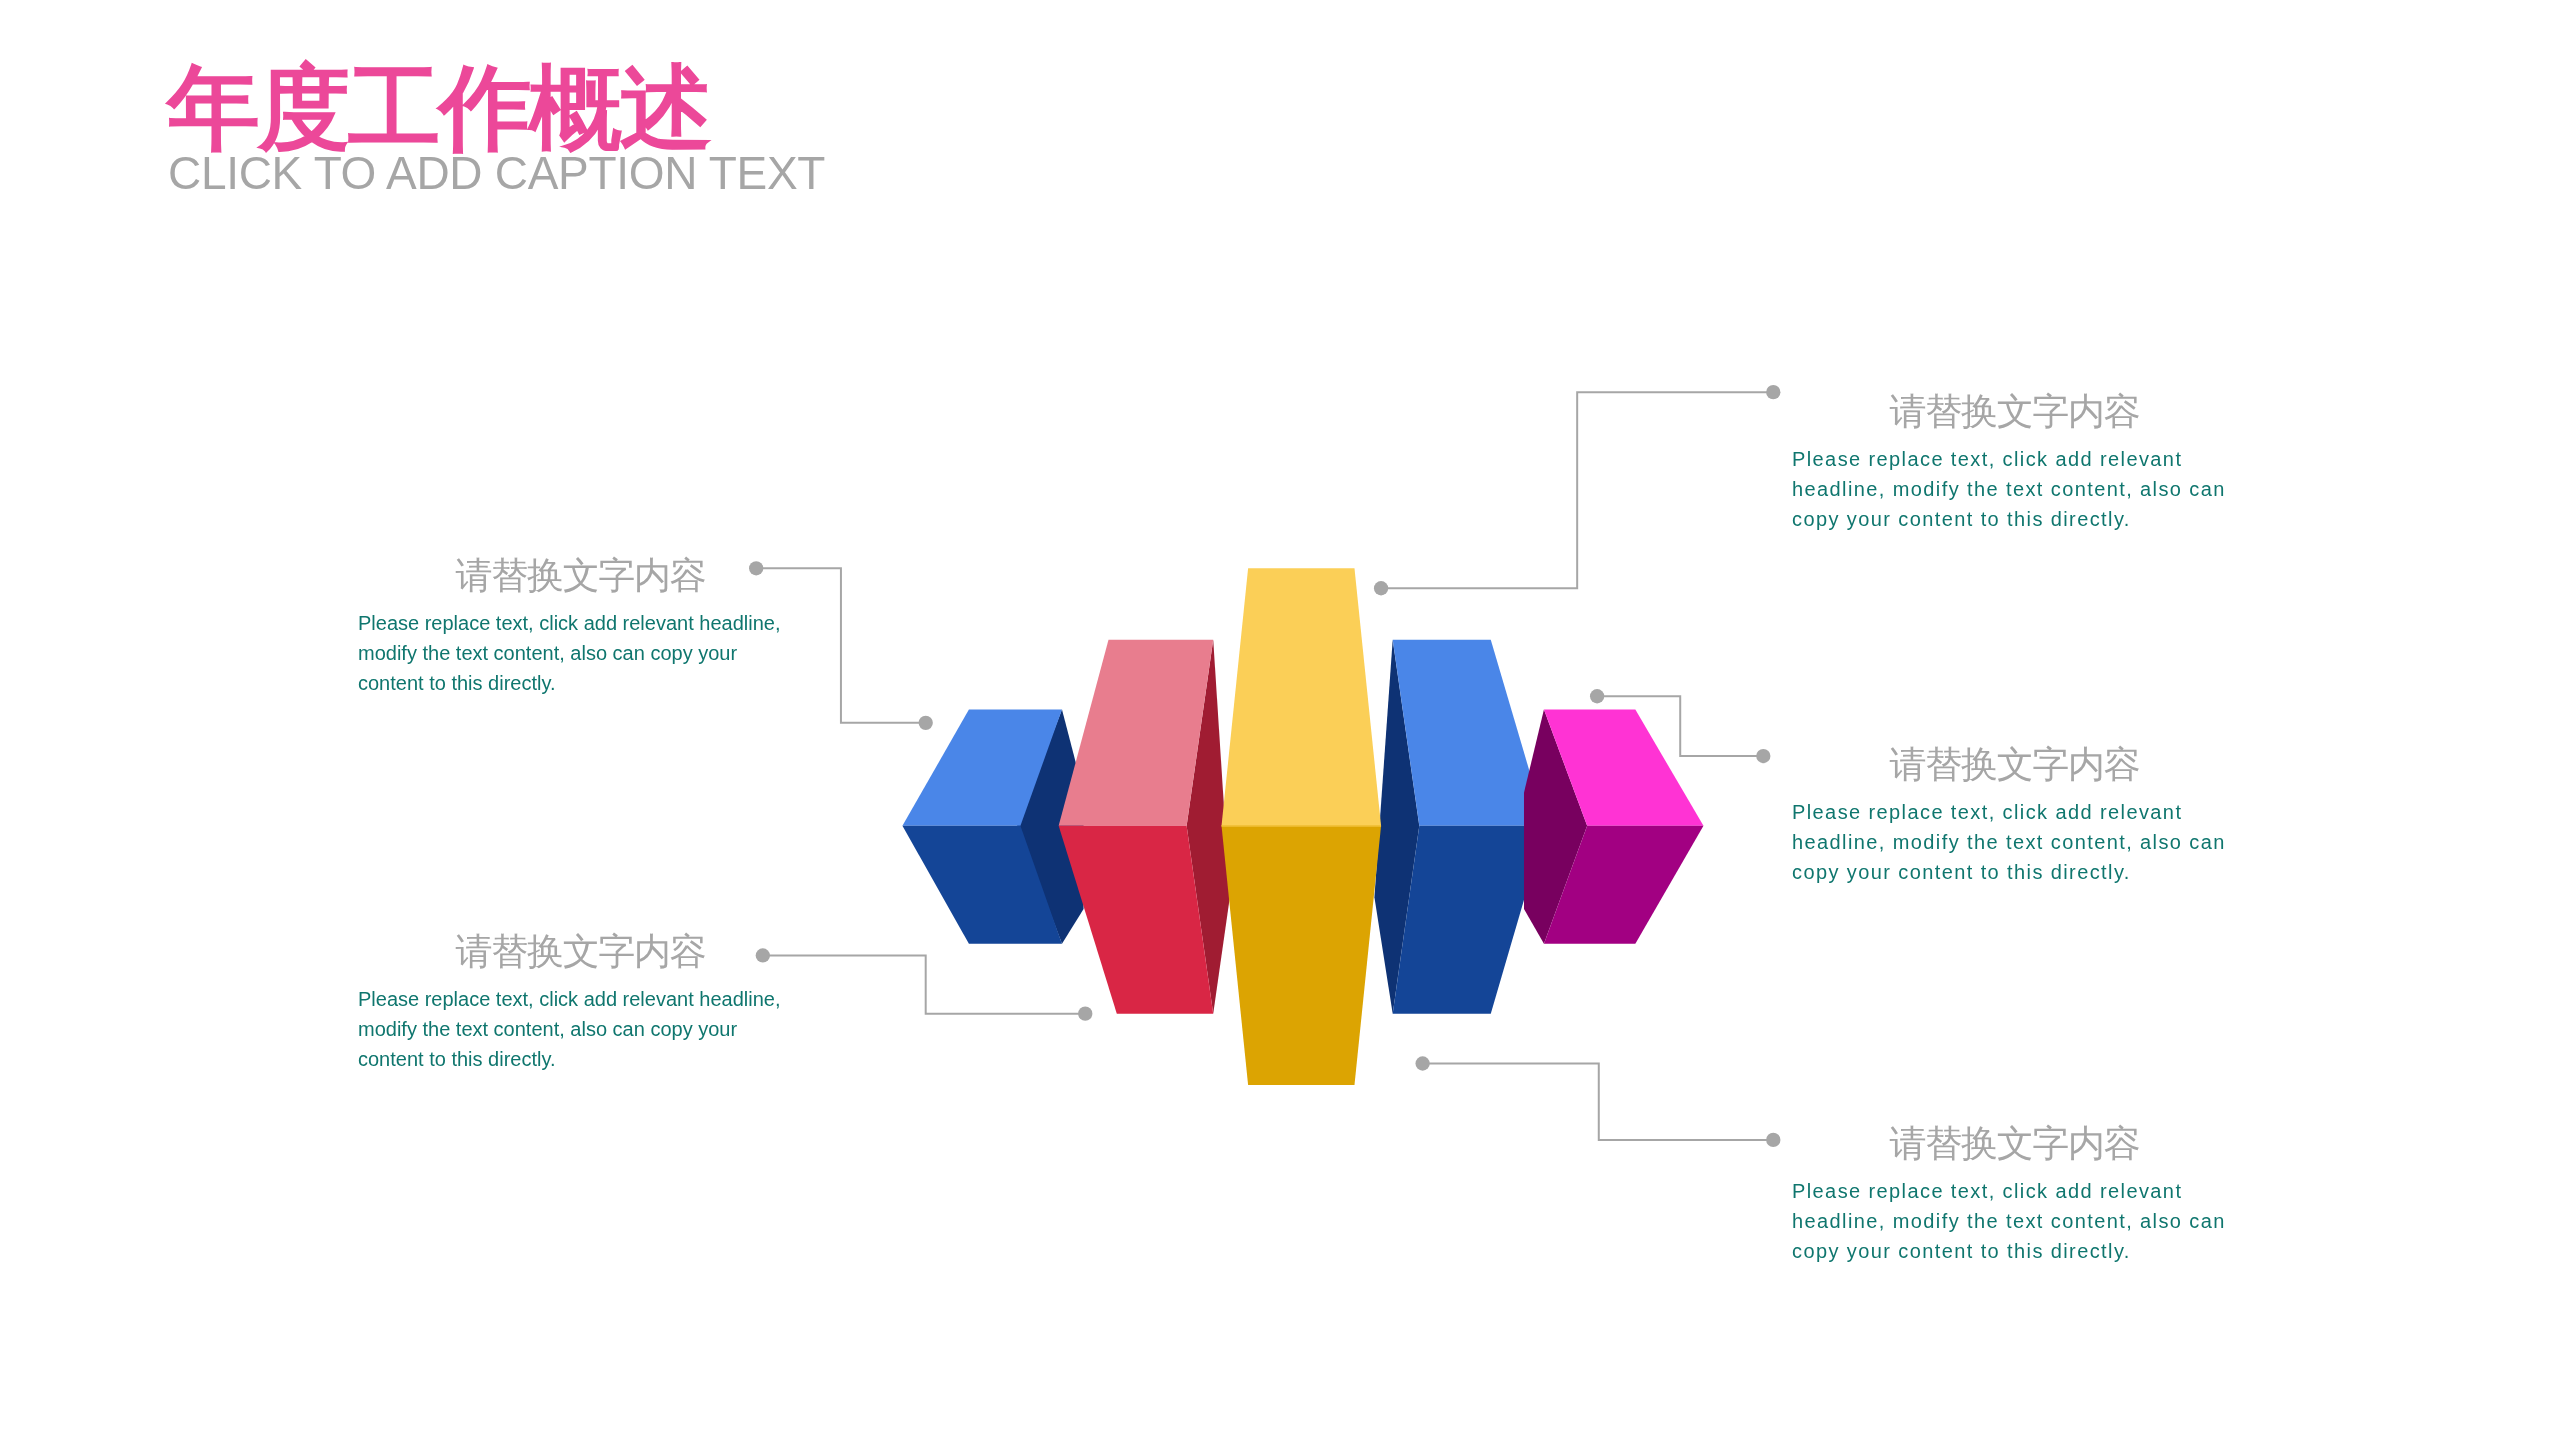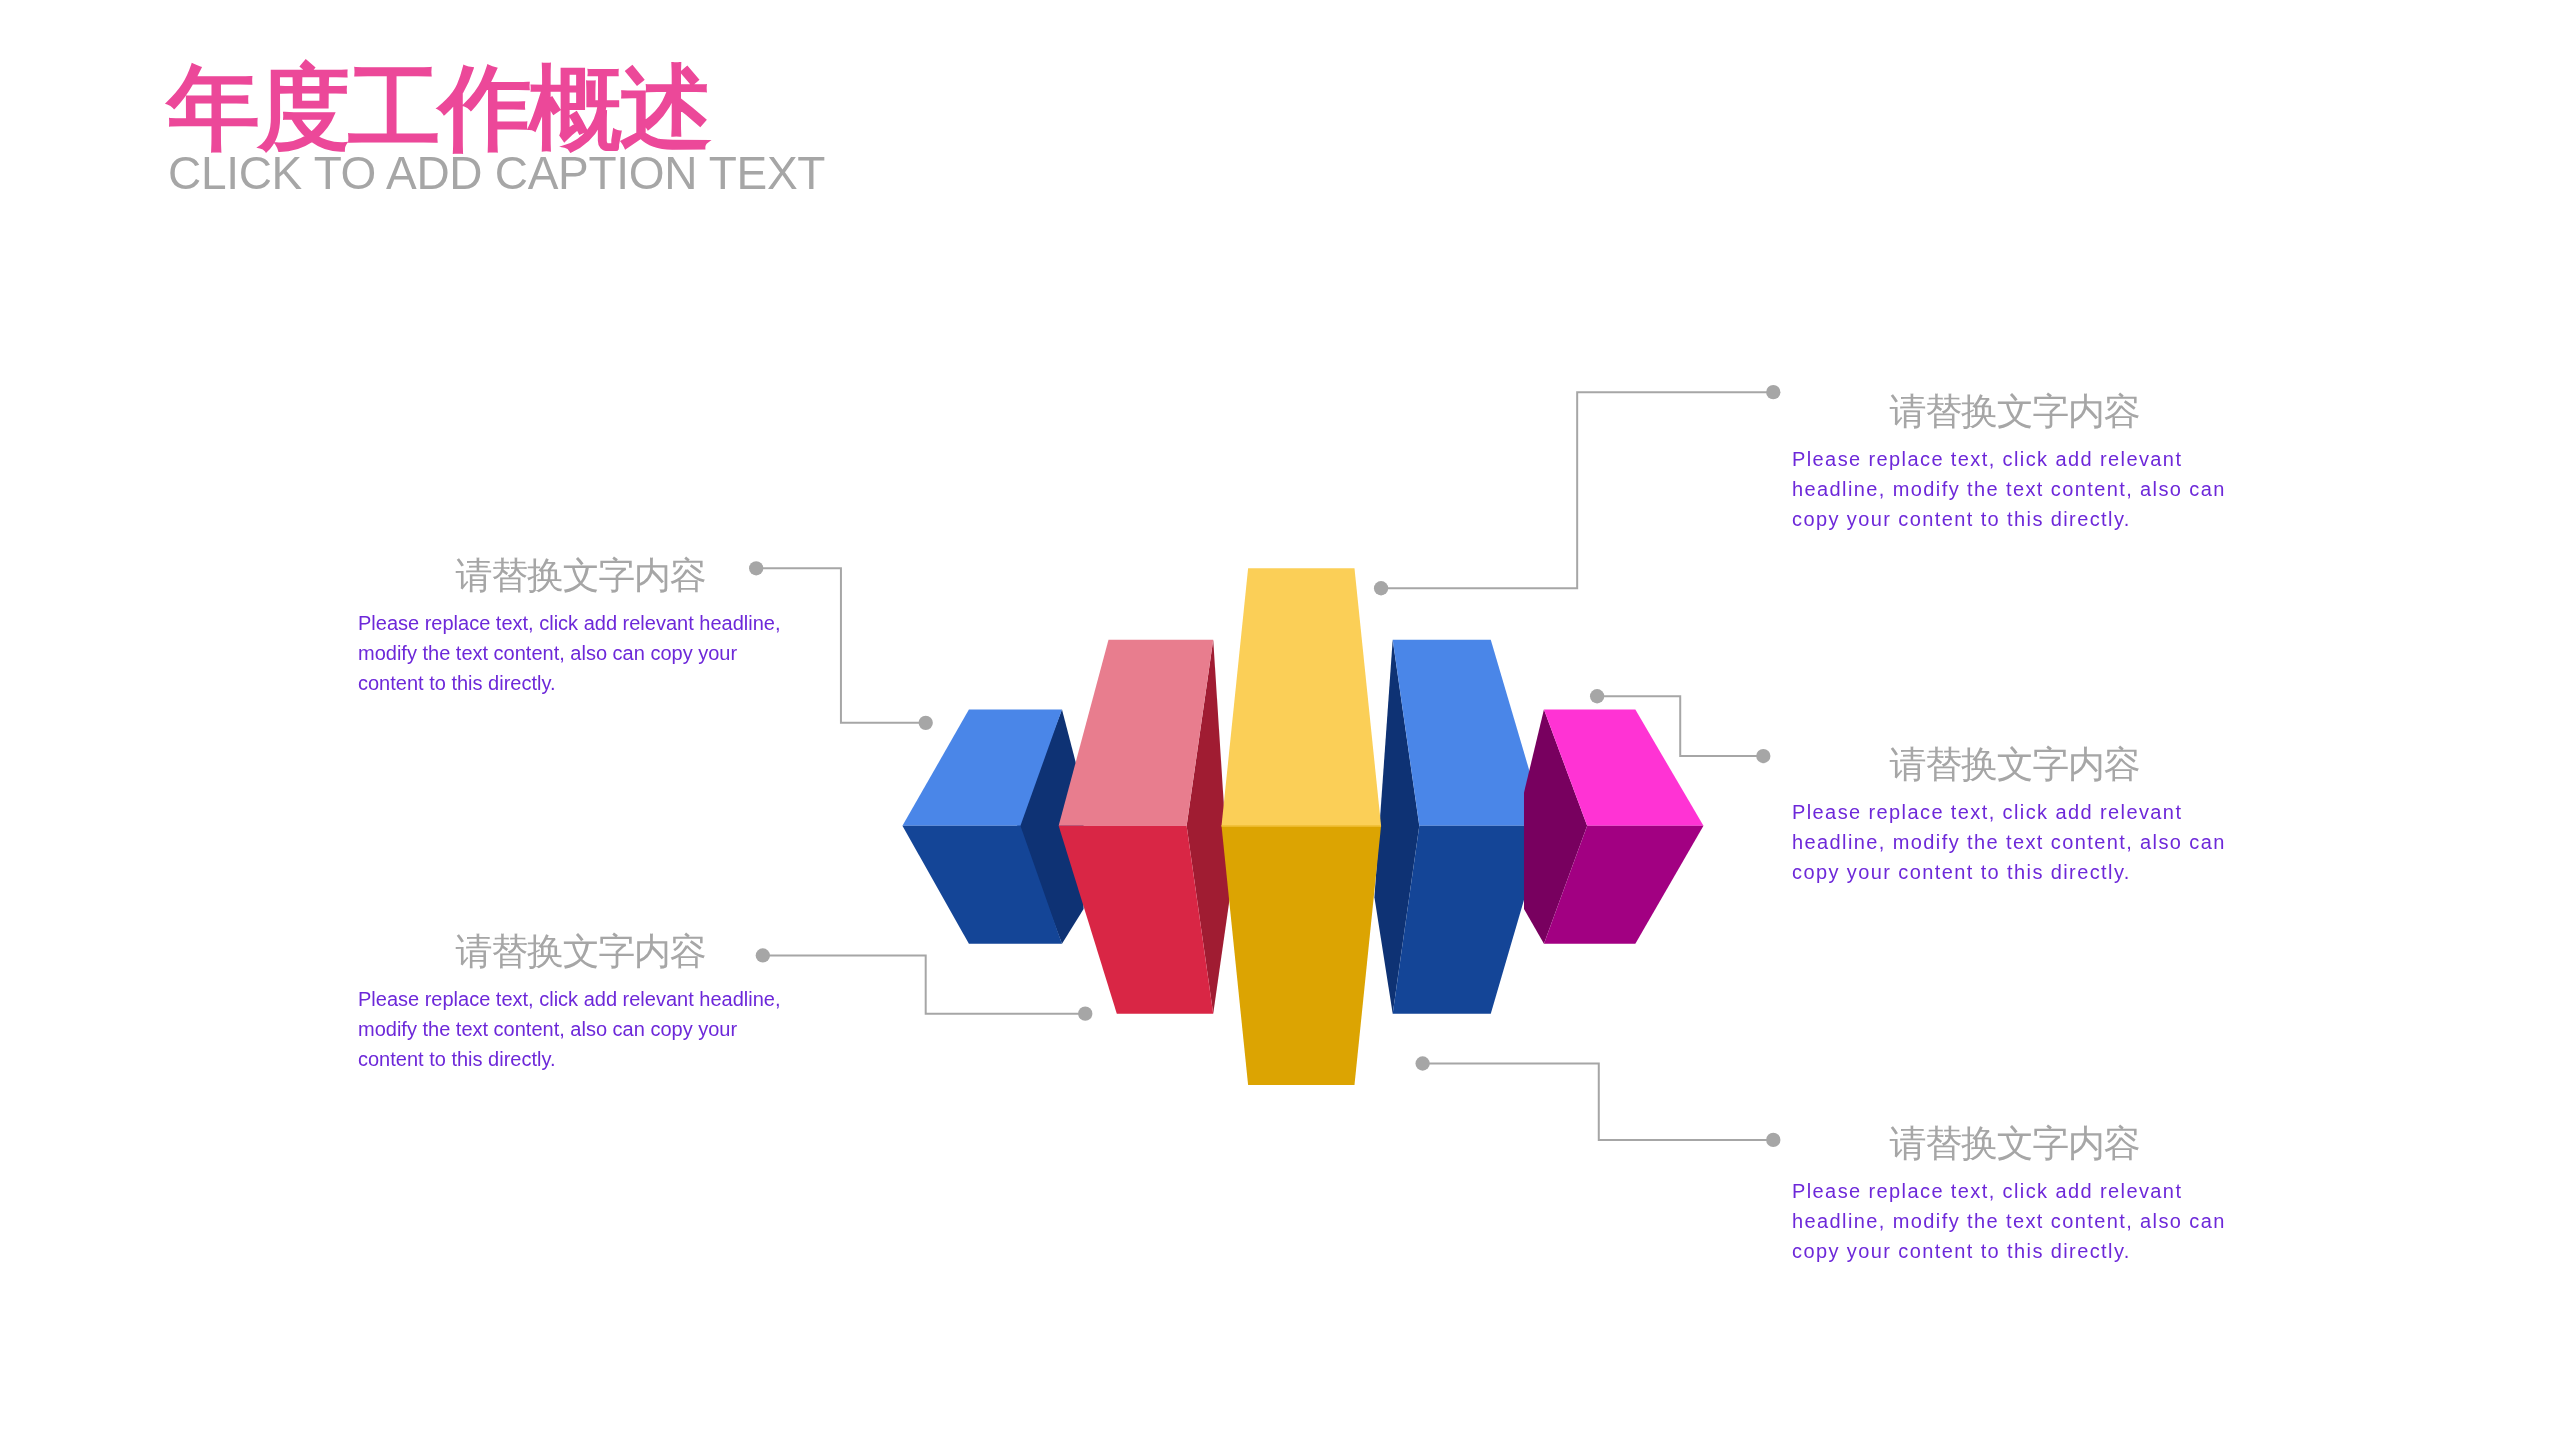--- a/index.html
+++ b/index.html
@@ -2,21 +2,21 @@
 <html style="font-size:10.2px"><head>
   <meta charset="utf-8">
   <style>
     html, body { margin: 0; padding: 0; background: #ffffff; }
     body { width: 2576px; height: 1449px; position: relative; overflow: hidden; font-family: "Liberation Sans", "DejaVu Sans", sans-serif; }
     .title { position: absolute; left: 167px; top: 46px; font-size: 93px; font-weight: bold; color: #ec4899; letter-spacing: -2.5px; line-height: 1; font-family: "DejaVu Sans", sans-serif; margin-top: 16px; }
     .subtitle { position: absolute; left: 168px; top: 150px; font-size: 46px; font-weight: normal; color: #a6a6a6; line-height: 1; font-family: "Liberation Sans", sans-serif; letter-spacing: -0.3px; }
     .diagram { position: absolute; left: 0; top: 0; width: 2576px; height: 1449px; }
     .block { position: absolute; width: 458px; }
     .block .heading { font-size: 37px; color: #a6a6a6; line-height: 1; font-family: "DejaVu Sans", sans-serif; font-weight: normal; letter-spacing: -1.3px; text-align: center; }
-    .block .body { margin-top: 14px; font-size: 20px; line-height: 30px; color: #6d28d9; font-family: "Liberation Sans", sans-serif; }
+    .block .body { margin-top: 14px; font-size: 20px; line-height: 30px; color: #0f766e; font-family: "Liberation Sans", sans-serif; }
     .block.left .body { letter-spacing: 0px; }
     .block.right .body { letter-spacing: 1.4px; }
   </style>
 </head>
 <body>
 
 <div class="title">年度工作概述</div>
 <div class="subtitle">CLICK TO ADD CAPTION TEXT</div>
 
 <svg class="diagram" viewBox="0 0 1550 872" preserveAspectRatio="none" xmlns="http://www.w3.org/2000/svg">

